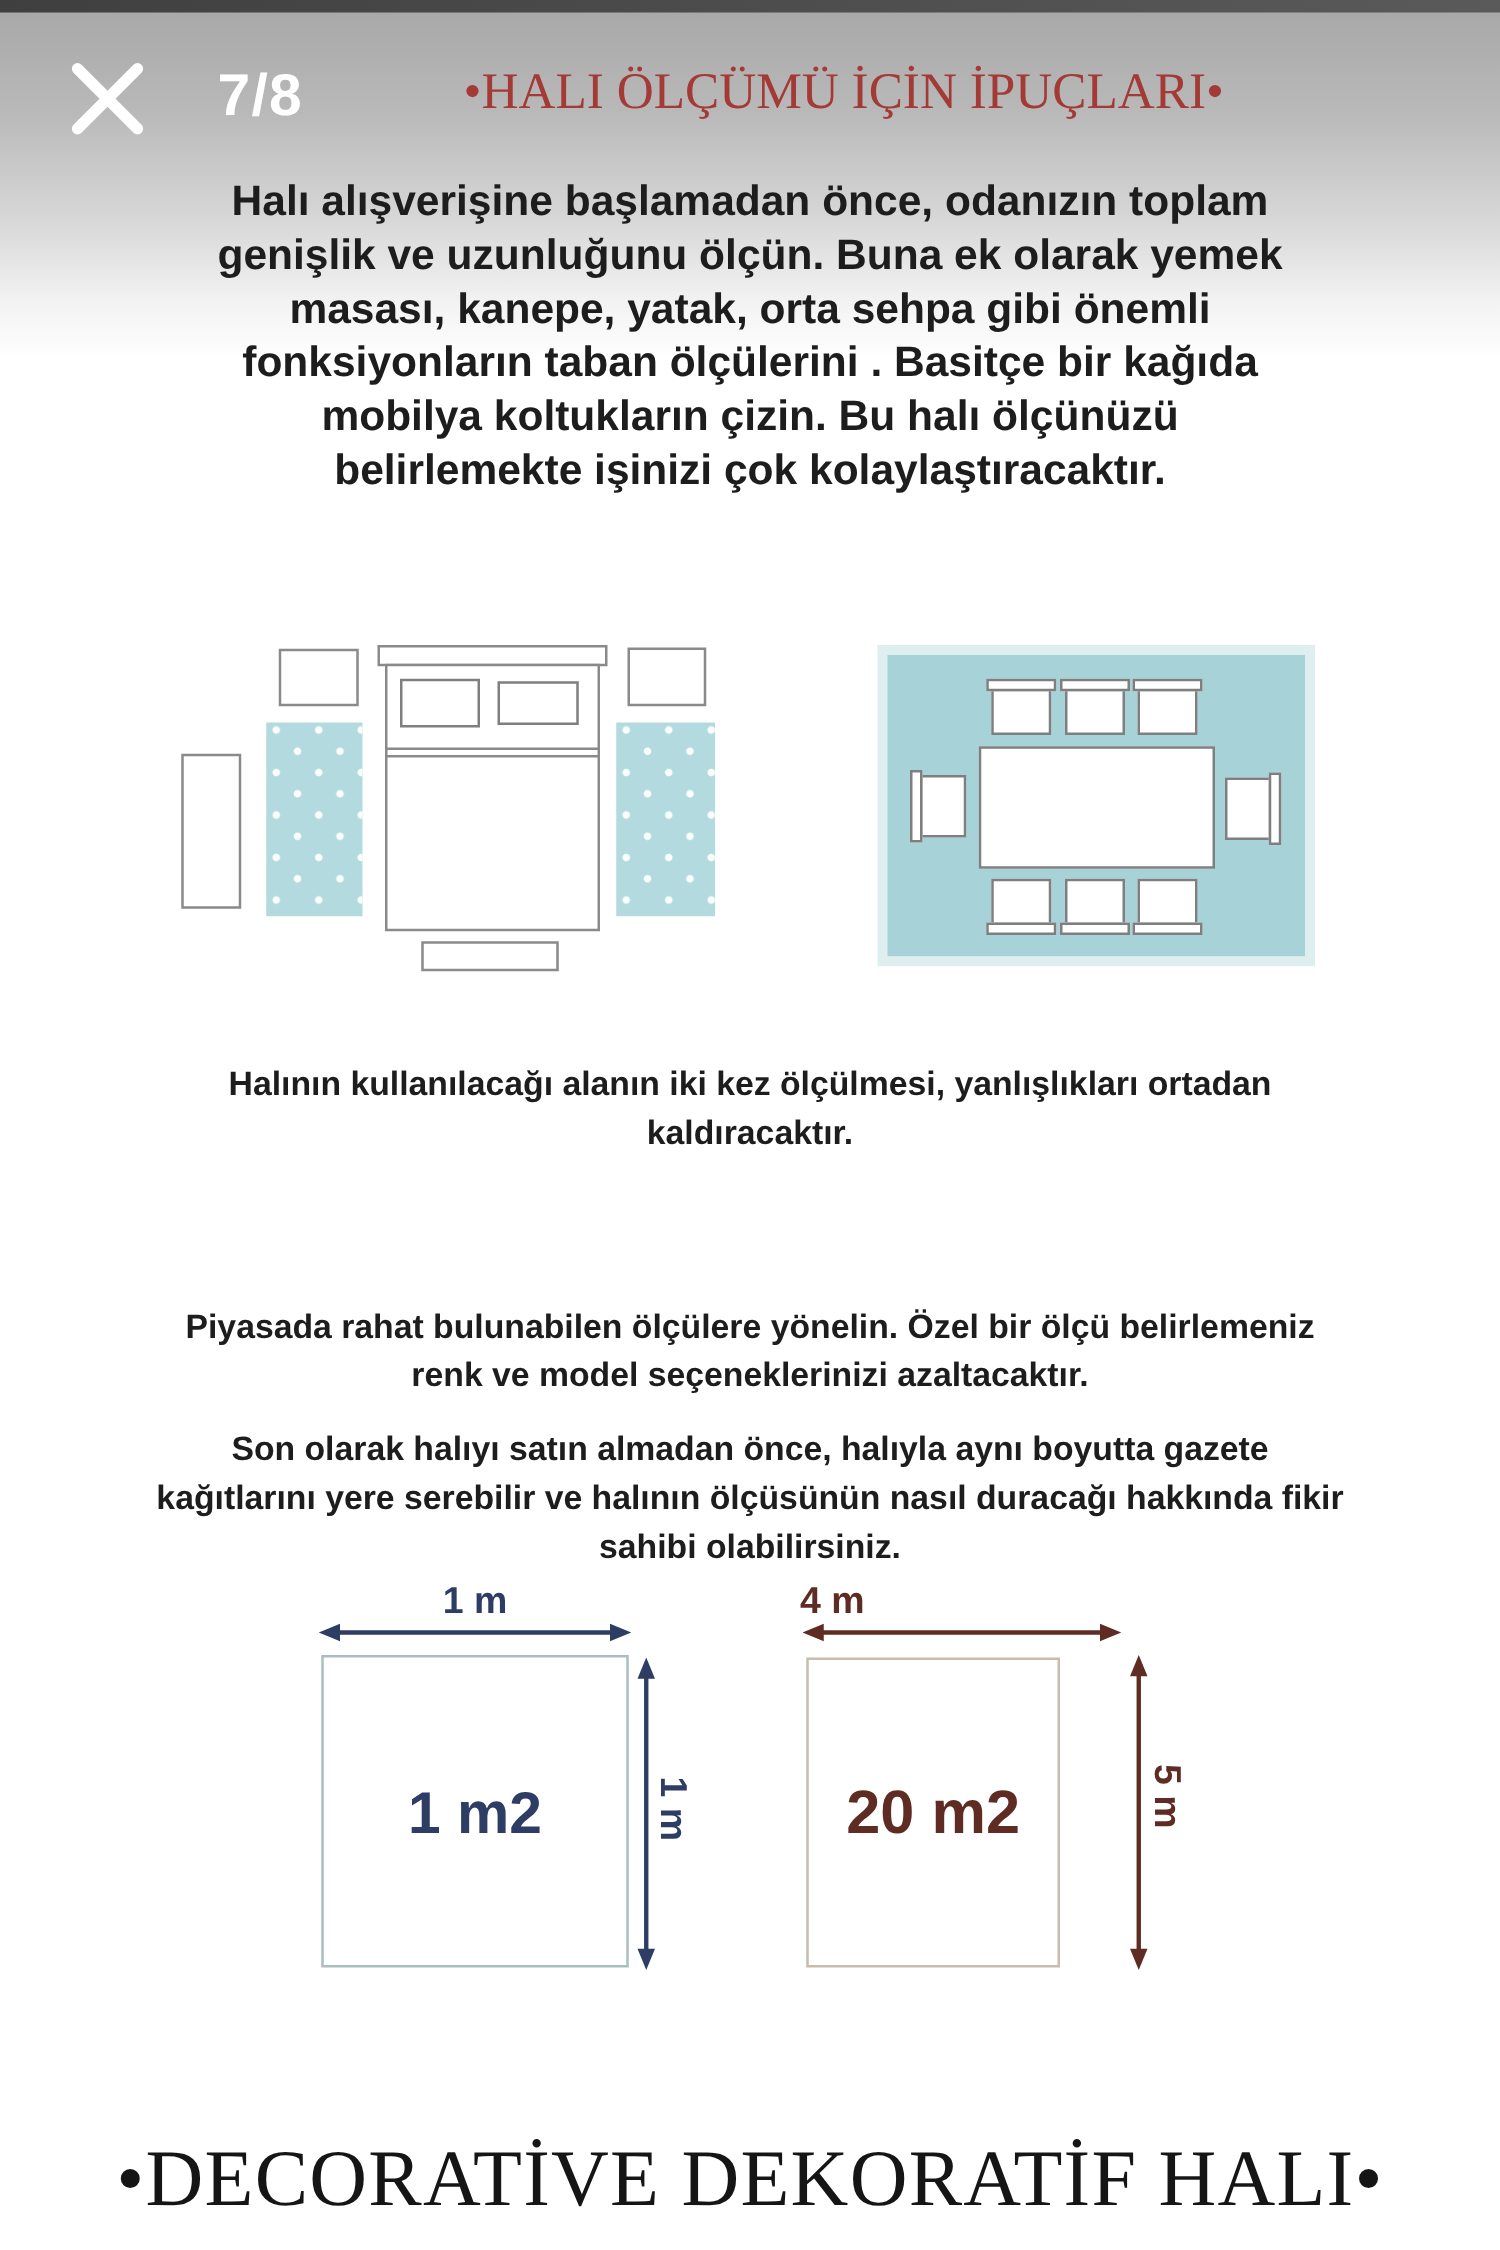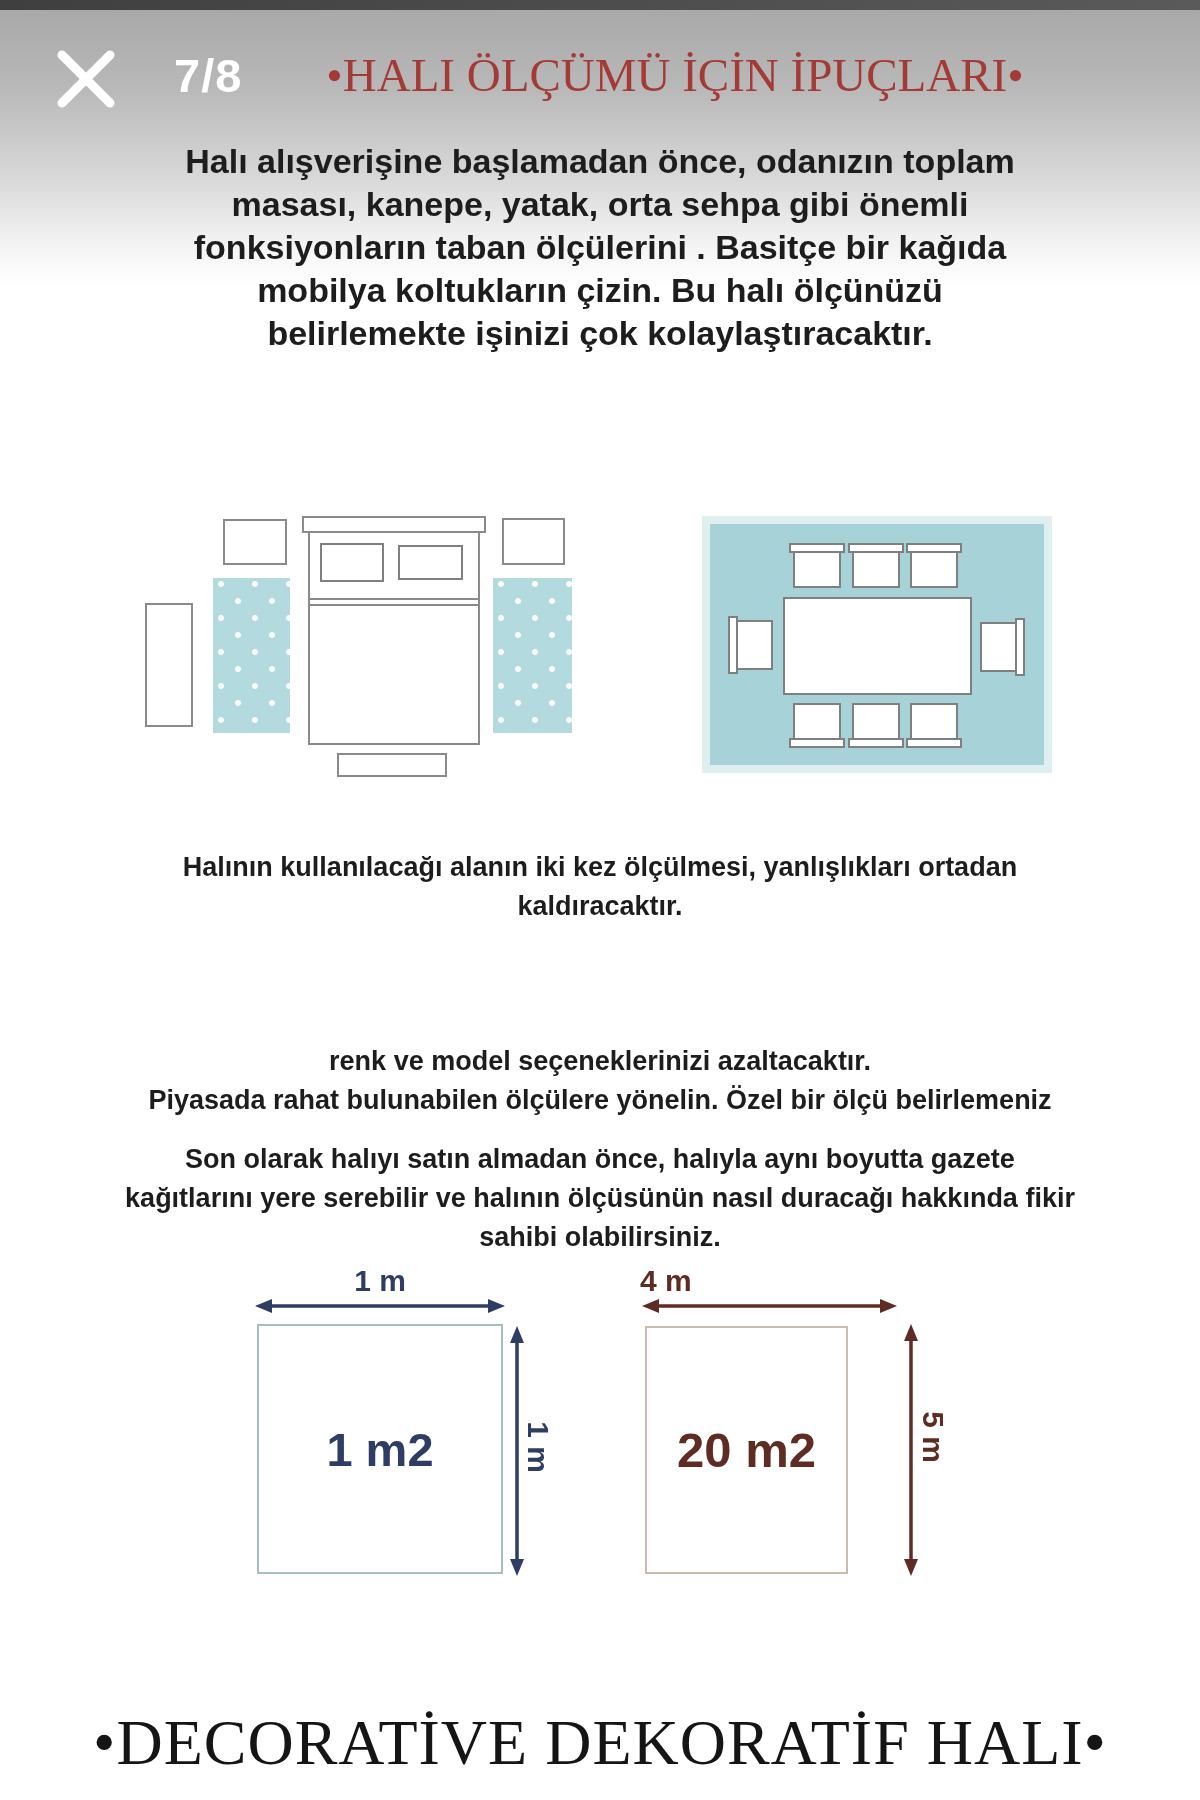--- a/index.html
+++ b/index.html
@@ -9,21 +9,21 @@
     background:linear-gradient(180deg, #a8a8a8 0.4%, #b9b9b9 5%, #d9d9d9 10%, #f3f3f3 13.5%, #ffffff 16%);
     font-family:"Liberation Sans", sans-serif;
   }
   .abs { position:absolute; }
 
   
   .topstrip { left:0; top:0; width:1200px; height:10px; background:linear-gradient(90deg,#3f3f3f,#5a5a5a); }
   .closebtn { left:52px; top:46px; width:68px; height:68px; cursor:pointer; background:transparent; border:none; }
   .pager { left:174px; top:48px; font-size:47px; font-weight:bold; color:#ffffff; letter-spacing:1px;text-align:center; }
   .title { left:0; top:48px; width:1200px; text-align:center; padding-left:150px;
-           font-family:"Liberation Serif", serif; font-size:47px; font-weight:normal;
+           font-family:"Liberation Serif", serif; font-size:41px; font-weight:normal;
            color:#a43a35; letter-spacing:0px; white-space:nowrap; }
 
   
   .para { left:60px; width:1080px; text-align:center; color:#1d1d1d; }
   .intro .ln { font-size:34px; font-weight:bold; line-height:43px; }
   .tip .ln   { font-size:27px; font-weight:bold; line-height:39px; }
 
   
   .box { position:absolute; background:#ffffff; border:2px solid #8a8a8a; }
 
@@ -75,20 +75,21 @@
         <line x1="56" y1="8" x2="8" y2="56" stroke="#ffffff" stroke-width="9" stroke-linecap="round"></line>
       </svg>
     </span>
   </button>
 
   <div class="abs pager">7/8</div>
   <div class="abs title">•HALI ÖLÇÜMÜ İÇİN İPUÇLARI•</div>
 
   <div class="abs para intro" style="top:140px;">
     <div class="ln">Halı alışverişine başlamadan önce, odanızın toplam</div>
+    <div class="ln">genişlik ve uzunluğunu ölçün. Buna ek olarak yemek</div>
     <div class="ln">masası, kanepe, yatak, orta sehpa gibi önemli</div>
     <div class="ln">fonksiyonların taban ölçülerini . Basitçe bir kağıda</div>
     <div class="ln">mobilya koltukların çizin. Bu halı ölçünüzü</div>
     <div class="ln">belirlemekte işinizi çok kolaylaştıracaktır.</div>
   </div>
 
   <div class="abs" id="bedroom">
     <div class="box" style="left:78px; top:3px;  width:64px; height:46px;"></div>
     <div class="box" style="left:357px;top:2px;  width:63px; height:47px;"></div>
     <div class="box" style="left:157px;top:0;    width:184px;height:17px;"></div>
@@ -126,22 +127,22 @@
     <div class="chair-back" style="left:313px;top:102px; width:10px; height:58px;"></div>
 
     <div class="box" style="left:81px; top:81px; width:189px; height:98px; border-color:#7f7f7f;"></div>
   </div>
 
   <div class="abs para tip" style="top:848px;">
     <div class="ln">Halının kullanılacağı alanın iki kez ölçülmesi, yanlışlıkları ortadan</div>
     <div class="ln">kaldıracaktır.</div>
   </div>
   <div class="abs para tip" style="top:1042px;">
+    <div class="ln">Piyasada rahat bulunabilen ölçülere yönelin. Özel bir ölçü belirlemeniz</div>
     <div class="ln">renk ve model seçeneklerinizi azaltacaktır.</div>
-    <div class="ln">Piyasada rahat bulunabilen ölçülere yönelin. Özel bir ölçü belirlemeniz</div>
   </div>
   <div class="abs para tip" style="top:1140px;">
     <div class="ln">Son olarak halıyı satın almadan önce, halıyla aynı boyutta gazete</div>
     <div class="ln">kağıtlarını yere serebilir ve halının ölçüsünün nasıl duracağı hakkında fikir</div>
     <div class="ln">sahibi olabilirsiniz.</div>
   </div>
 
   <div class="abs" style="left:250px; top:1262px; width:330px; height:330px;">
     <div class="dimlabel navy" style="left:0; top:2px; width:260px; text-align:center;">1 m</div>
     <svg class="abs" style="left:5px; top:35px;" width="250" height="18">

